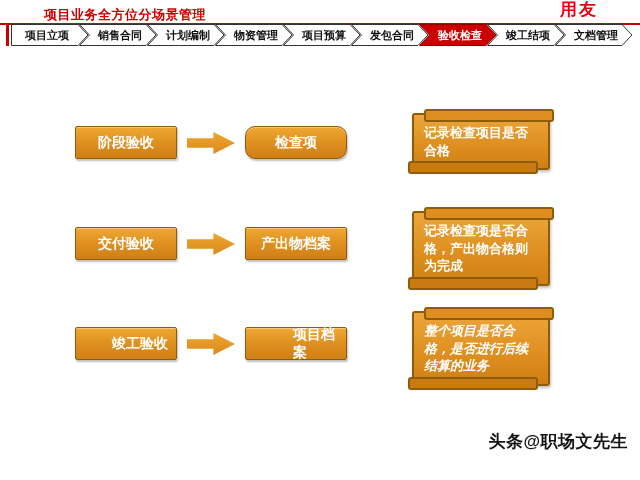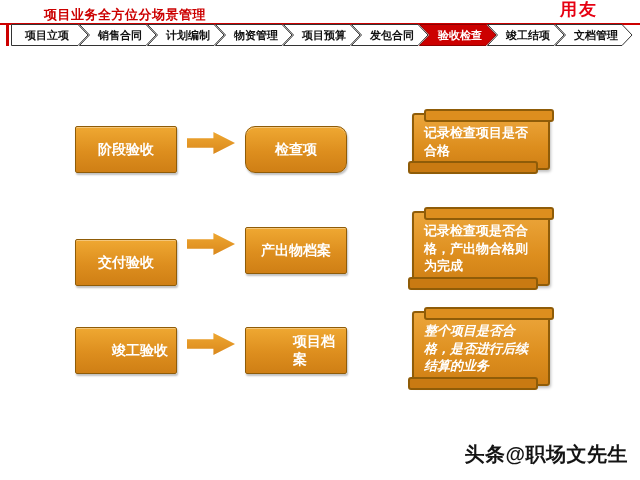--- a/index.html
+++ b/index.html
@@ -34,21 +34,21 @@
   .process svg:nth-of-type(9){z-index:1}
   .pstep polygon{fill:#ffffff;stroke:#333333;stroke-width:1;}
   .pstep text{
     font-size:11px;font-weight:bold;fill:#111111;text-anchor:middle;
     font-family:"Liberation Sans","DejaVu Sans",sans-serif;
   }
   .pstep.active polygon{fill:#cc0000;stroke:#8e0000;}
   .pstep.active text{fill:#ffffff;}
   
   .obox{
-    position:absolute;width:102px;height:47px;box-sizing:border-box;
+    position:absolute;width:102px;height:33px;box-sizing:border-box;
     background:linear-gradient(180deg,#efa832 0%,#dd8e1e 55%,#cf7f15 100%);
     border:1px solid #8f5c08;border-radius:2px;
     color:#ffffff;font-weight:bold;font-size:14px;
     display:flex;align-items:center;justify-content:center;
     box-shadow:inset 0 1px 0 rgba(255,255,255,.35),1px 2px 2px rgba(0,0,0,.25);
   }
   .flow-arrow{
     position:absolute;width:48px;height:24px;
     background:linear-gradient(180deg,#efa832,#d9871b);
     clip-path:polygon(0 30%,55% 30%,55% 4%,100% 50%,55% 96%,55% 70%,0 70%);
@@ -67,22 +67,22 @@
     content:"";position:absolute;top:-6px;left:10px;right:-6px;height:9px;
     background:#dd8e1e;border:2px solid #8f5c08;border-radius:3px;
   }
   .scroll::after{
     content:"";position:absolute;bottom:-6px;left:-6px;right:10px;height:9px;
     background:#c97a12;border:2px solid #8f5c08;border-radius:3px;
   }
   .scroll .note-text{position:relative;z-index:2;}
   
   .watermark{
-    position:absolute;right:12px;bottom:12px;
-    font-size:20px;font-weight:bold;color:#141414;letter-spacing:.5px;
+    position:absolute;right:12px;bottom:27px;
+    font-size:17px;font-weight:bold;color:#141414;letter-spacing:.5px;
   }
 </style>
 </head>
 <body>
 
 <div class="slide-title">项目业务全方位分场景管理</div>
 <div class="title-rule"></div>
 <div class="brand-logo">用友</div>
 
 <div class="process">
@@ -130,21 +130,21 @@
   <span>阶段验收</span>
 </div>
 <div class="flow-arrow" style="left:187px;top:131px;"></div>
 <div class="obox" style="left:245px;top:126px;border-radius:10px;">
   <span>检查项</span>
 </div>
 <div class="scroll" style="top:113px;min-height:52px;">
   <span class="note-text">记录检查项目是否合格</span>
 </div>
 
-<div class="obox" style="left:75px;top:227px;margin-top:12px;">
+<div class="obox" style="left:75px;top:227px;">
   <span>交付验收</span>
 </div>
 <div class="flow-arrow" style="left:187px;top:232px;"></div>
 <div class="obox" style="left:245px;top:227px;">
   <span>产出物档案</span>
 </div>
 <div class="scroll" style="top:211px;min-height:66px;">
   <span class="note-text">记录检查项是否合格，产出物合格则为完成</span>
 </div>
 

